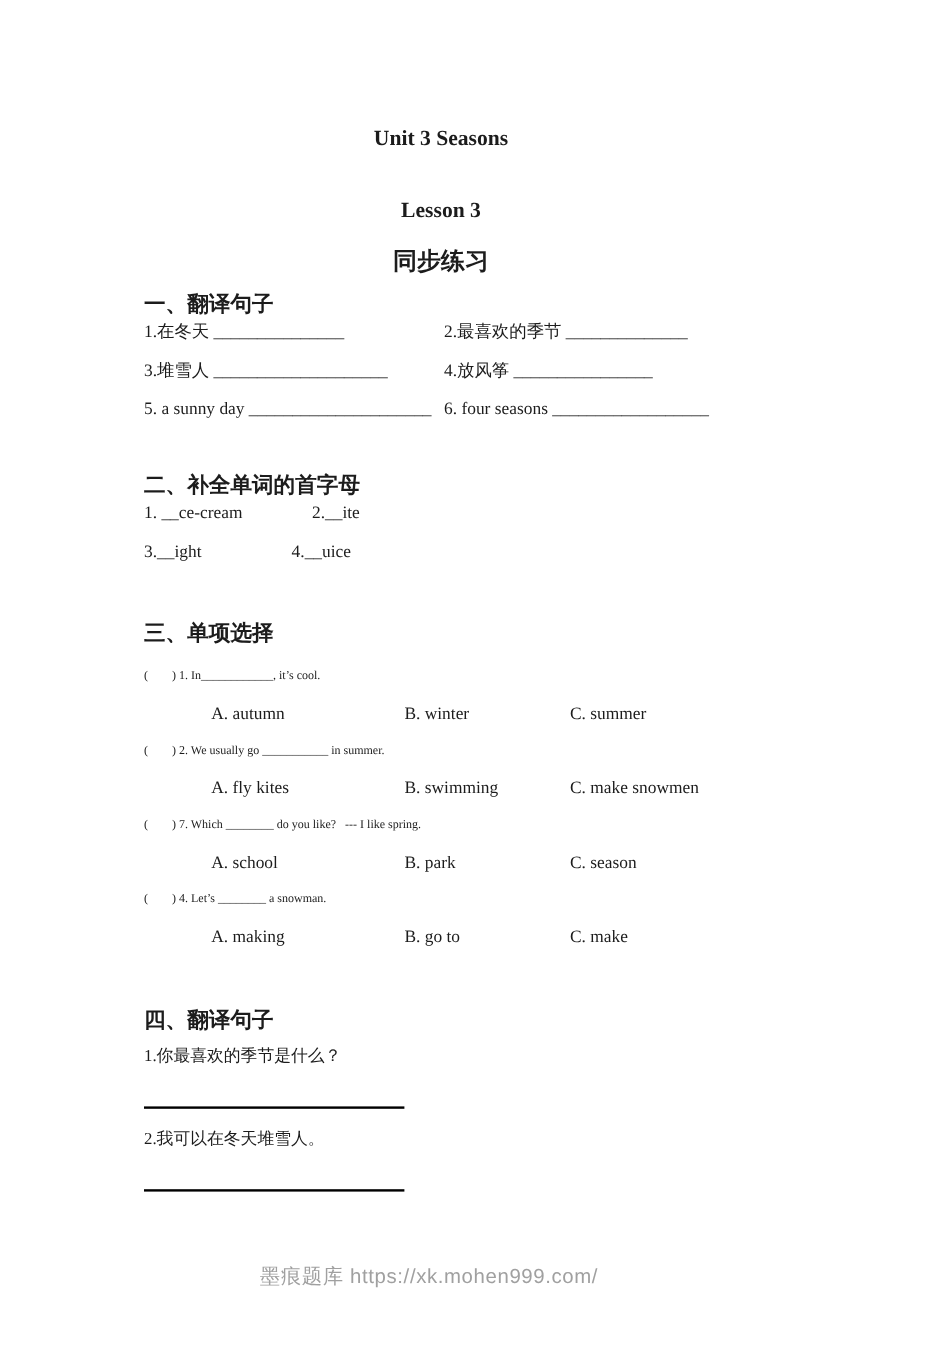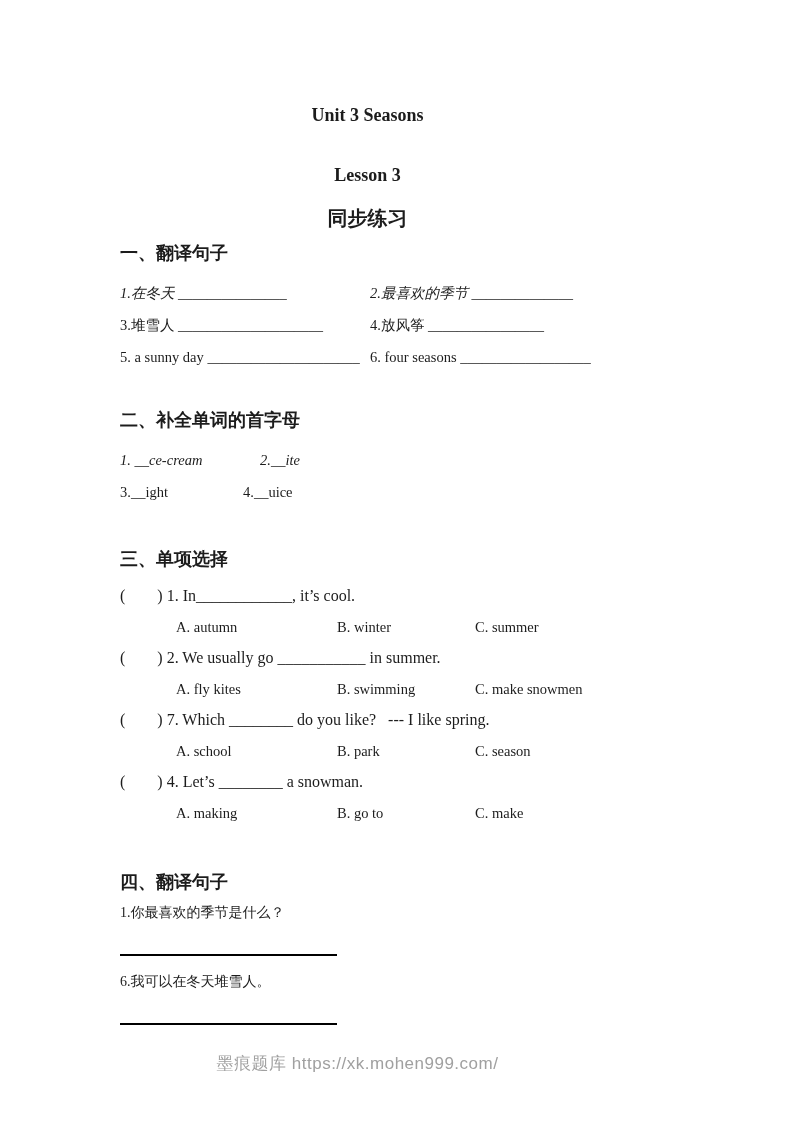--- a/index.html
+++ b/index.html
@@ -11,25 +11,25 @@
   .content { padding:104px 100px 0 120px; }
   .title { text-align:center; font-weight:bold; font-size:18px; line-height:22px; }
   .title-2 { margin-top:38px; }
   .title-cn { margin-top:20px; font-size:20px; line-height:24px; }
   .sec-heading { font-weight:bold; font-size:18px; line-height:22px; white-space:pre; }
   .h1 { margin-top:12px; }
   .h2 { margin-top:42px; }
   .h3 { margin-top:46px; }
   .h4 { margin-top:48px; }
   .pair-row { display:flex; font-size:14.5px; line-height:20px; white-space:pre; margin-top:12px; }
-  .pair-row.first { margin-top:19px;font-style:italic; }
+  .pair-row.first { margin-top:3px; }
   .pair-row .left { flex:none; width:250px; }
   .pair-row.letters .left { width:140px; }
   .pair-row.letters2 .left { width:123px; }
-  .stem { font-size:16px; line-height:20px; white-space:pre-wrap; margin-top:11px; }
+  .stem { font-size:10px; line-height:20px; white-space:pre-wrap; margin-top:11px; }
   .stem.first { margin-top:16px; }
   .opt-row { display:flex; font-size:14.5px; line-height:20px; padding-left:56px; margin-top:11px; white-space:pre; }
   .opt-row .oA { flex:none; width:161px; }
   .opt-row .oB { flex:none; width:138px; }
   .sentence { font-size:14px; line-height:20px; white-space:pre; margin-top:16px; }
   .sentence.first { margin-top:10px; }
   .answer-line { width:217px; height:0; border-bottom:2px solid #000; margin-top:31px; }
   .footer {
     position:absolute; top:1052px; left:0; right:0; text-align:center;
     font-family:"Liberation Sans","DejaVu Sans",sans-serif;
@@ -96,19 +96,19 @@
     <div class="stem">(　　) 4. Let’s ________ a snowman.</div>
     <div class="opt-row">
       <span class="oA">A. making</span>
       <span class="oB">B. go to</span>
       <span class="oC">C. make</span>
     </div>
 
     <div class="sec-heading h4">四、翻译句子</div>
     <div class="sentence first">1.你最喜欢的季节是什么？</div>
     <div class="answer-line"></div>
-    <div class="sentence">6.我可以在冬天堆雪人。</div>
+    <div class="sentence">2.我可以在冬天堆雪人。</div>
     <div class="answer-line"></div>
 
   </div>
 
   <div class="footer">墨痕题库 https://xk.mohen999.com/</div>
 </div>
 
 </body></html>

